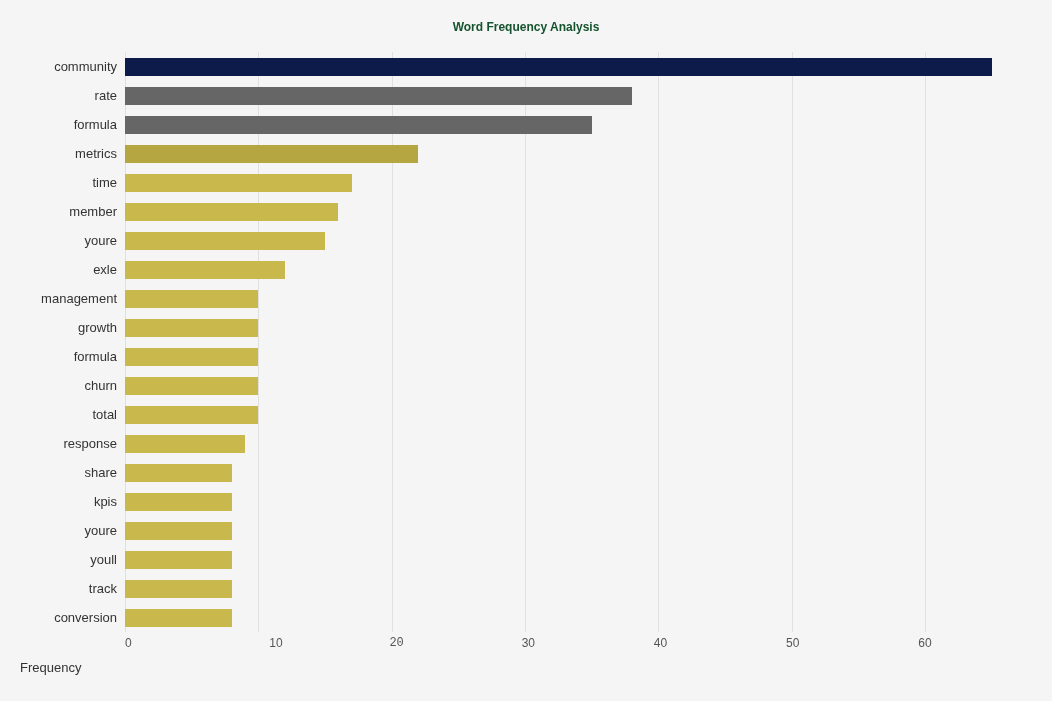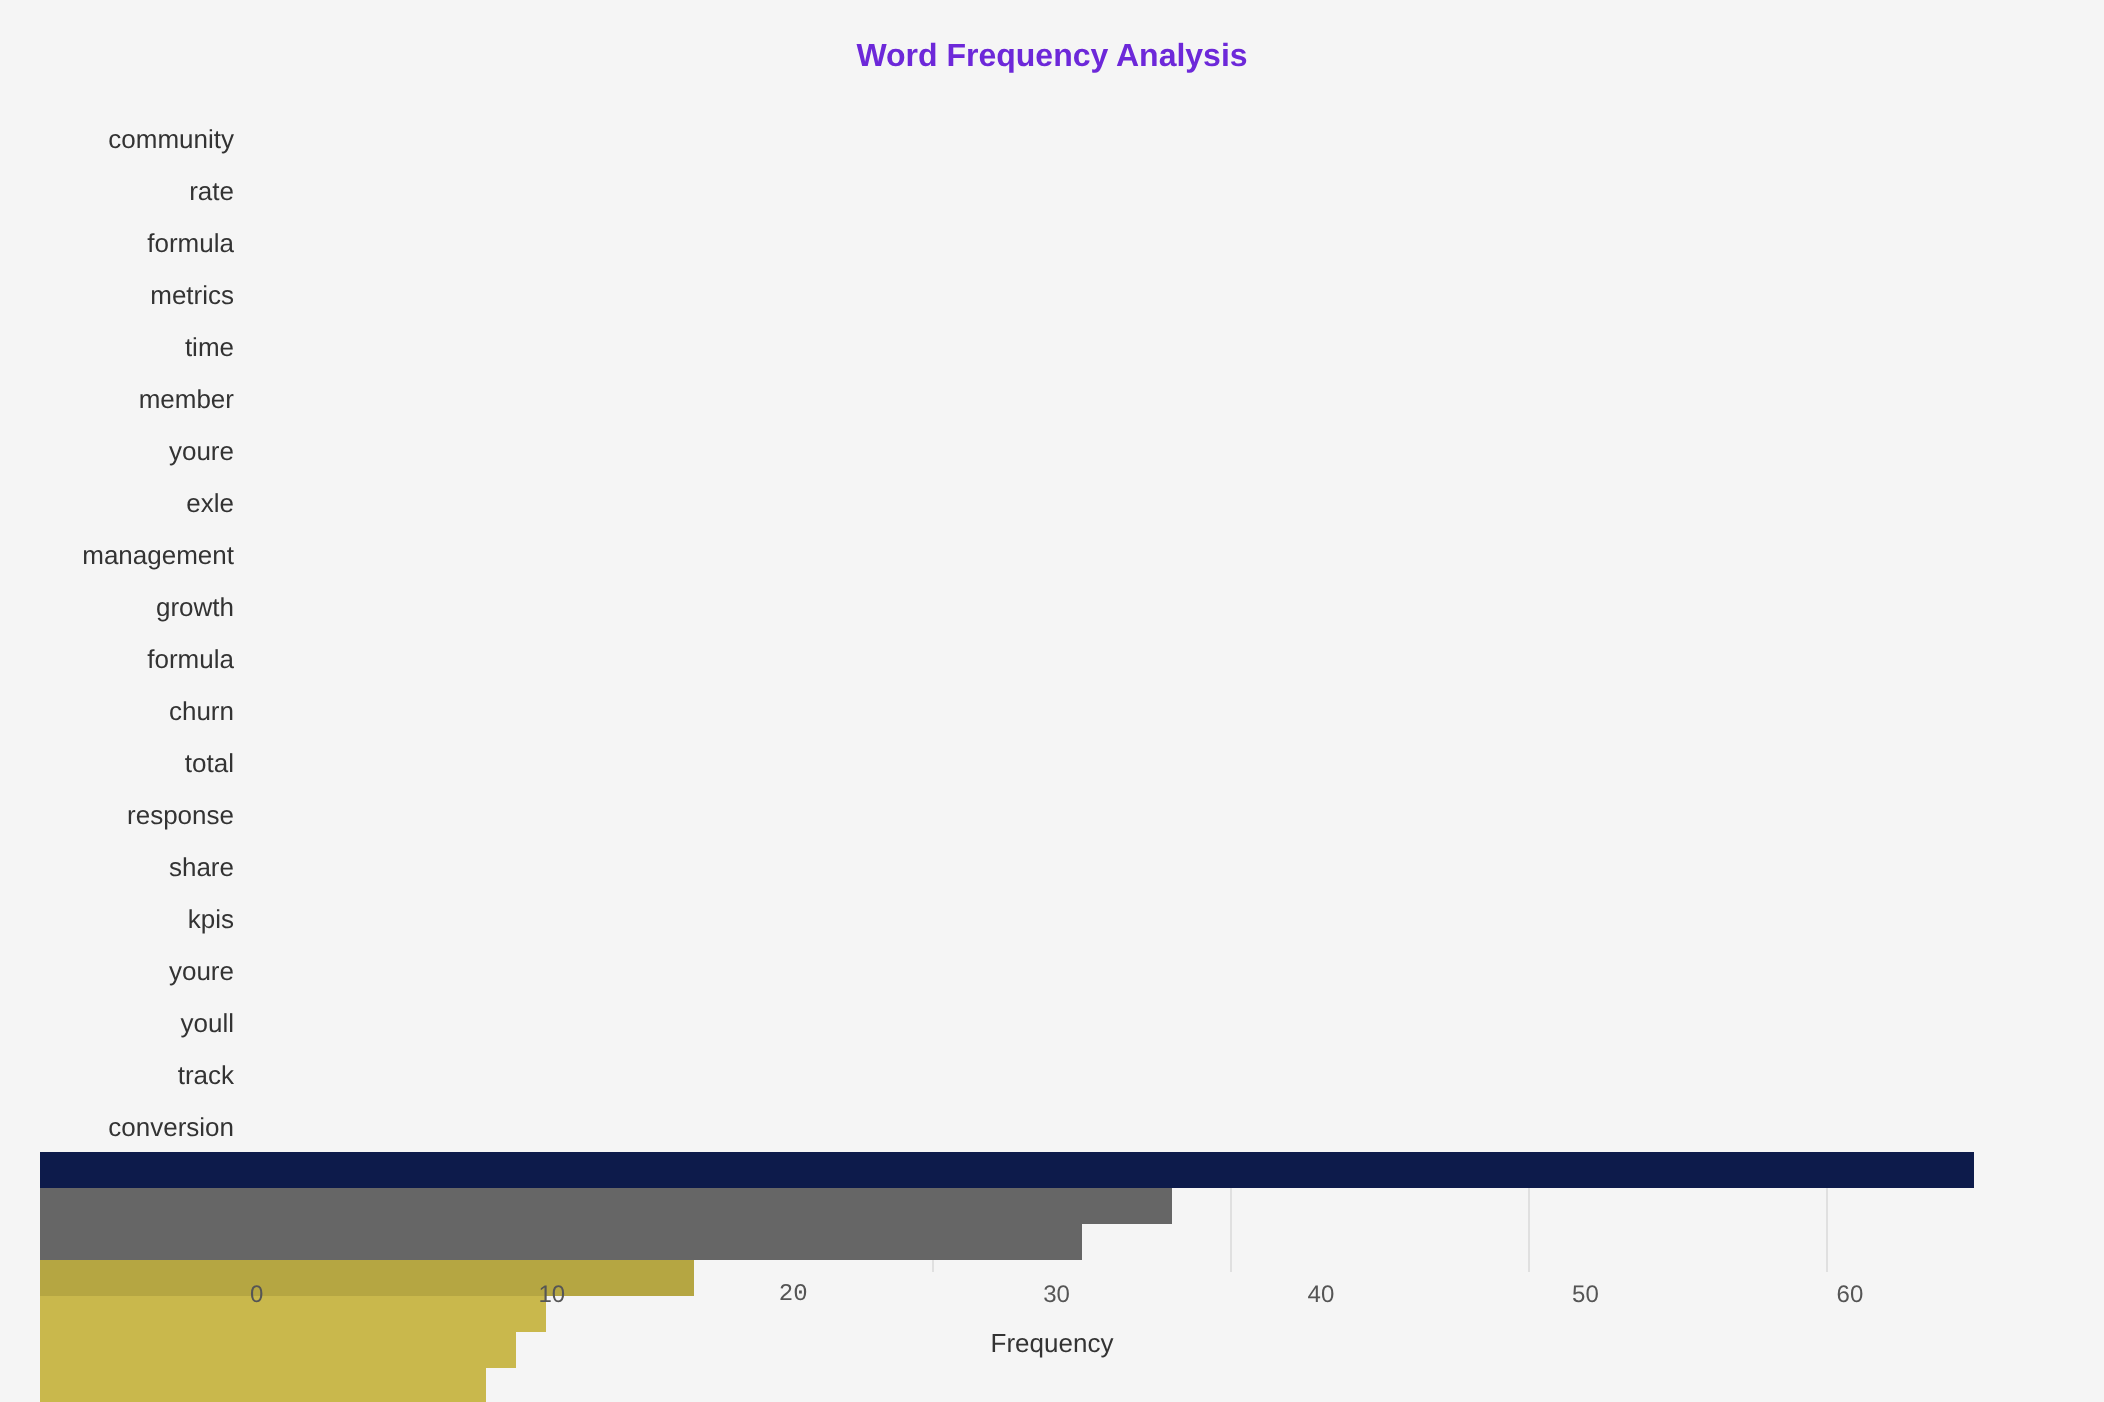--- a/index.html
+++ b/index.html
@@ -14,28 +14,28 @@
     }
     .chart-container {
       background: #f5f5f5;
       width: 1052px;
       height: 701px;
       padding: 20px 20px 60px 20px;
       position: relative;
     }
     .chart-title {
       text-align: center;
-      font-size: 16px;
+      font-size: 12px;
       font-weight: bold;
-      color: #6d28d9;
+      color: #14532d;
       margin-bottom: 18px;
     }
     .chart-area {
       display: flex;
-      flex-direction: column;
+      flex-direction: row;
       height: 580px;
     }
     .y-labels {
       display: flex;
       flex-direction: column;
       justify-content: space-around;
       align-items: flex-end;
       padding-right: 8px;
       width: 105px;
       flex-shrink: 0;
@@ -90,21 +90,21 @@
     .bar {
       height: 18px;
       border-radius: 0;
     }
     .x-tick {
       font-size: 12px;
       color: #555;
       text-align: center;
     }
     .x-axis-title {
-      text-align: center;
+      text-align: left;
       font-size: 13px;
       color: #333;
       margin-top: 4px;
     }
   </style>
 </head>
 <body>
 
 <div class="chart-container">
   <div class="chart-title">Word Frequency Analysis</div>

